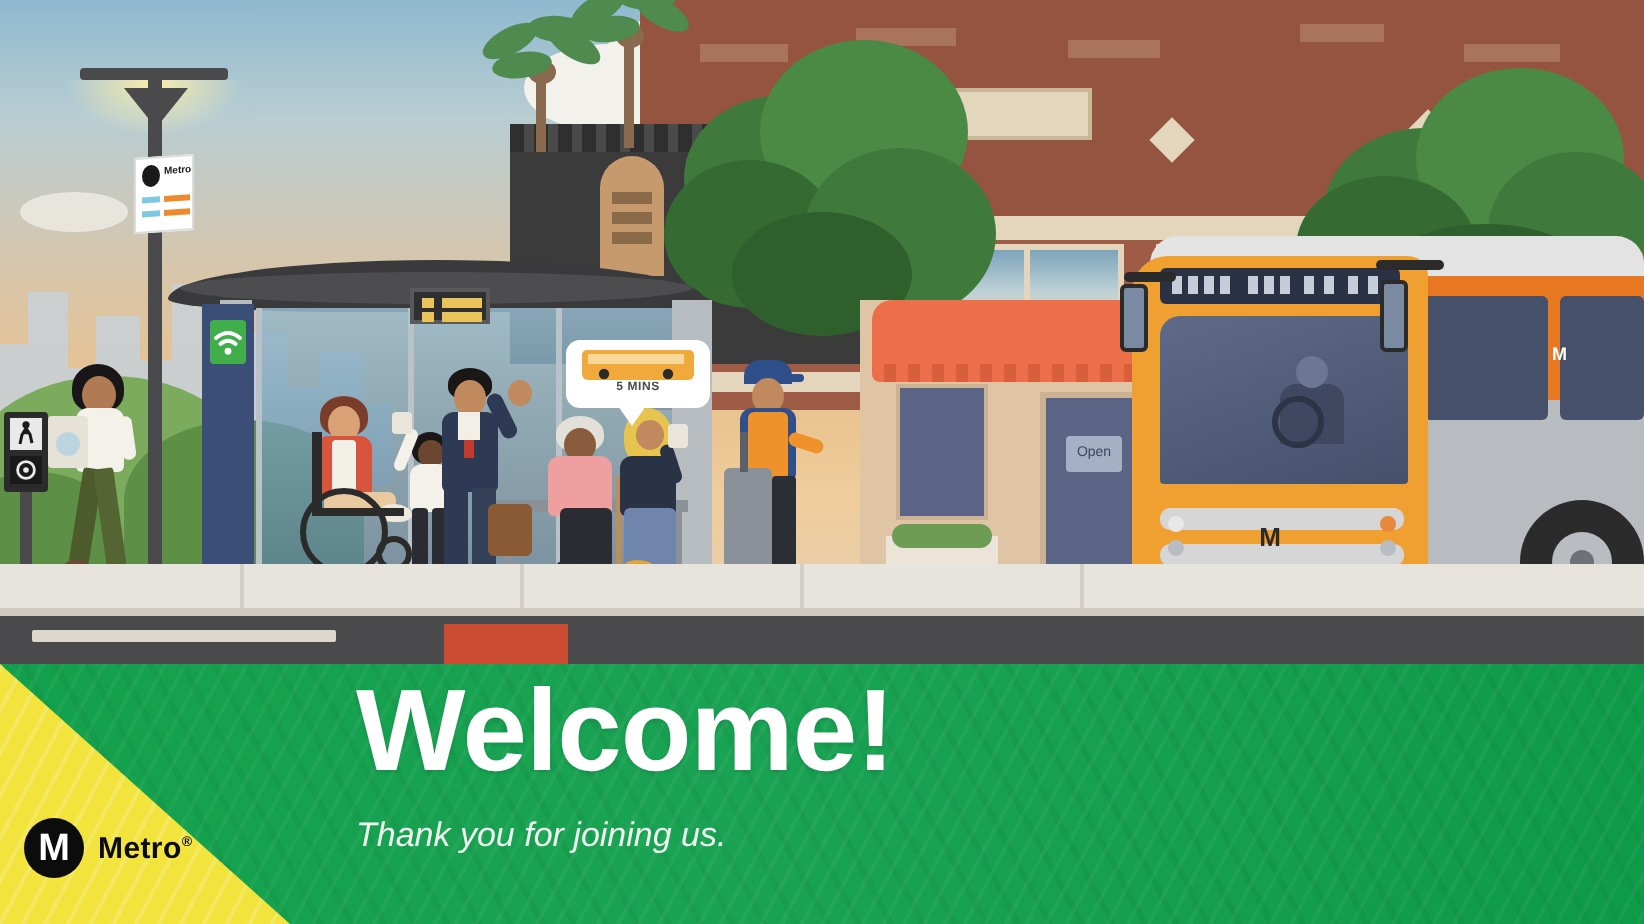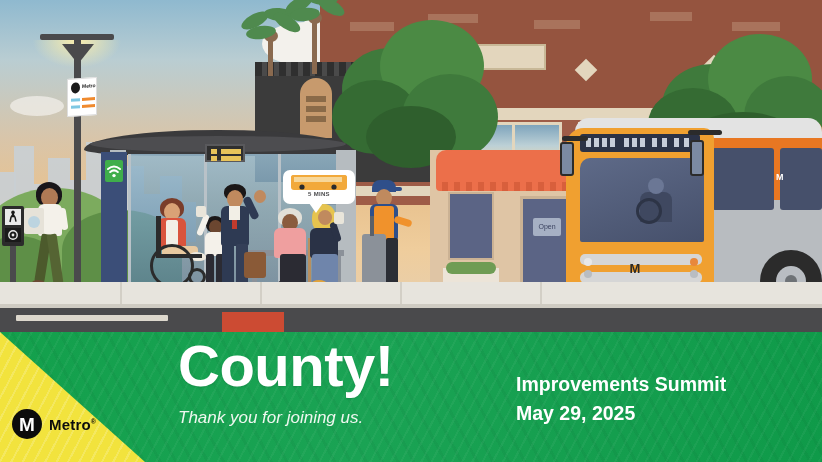--- a/index.html
+++ b/index.html
@@ -536,19 +536,17 @@
 
   <div class="metro-logo">
     <div class="metro-circle">
       <span>M</span>
     </div>
     <div class="metro-word">
       <span>Metro</span><span class="metro-tm">®</span>
     </div>
   </div>
 
-  <div class="welcome">County!</div>
+  <div class="welcome">Welcome!</div>
   <div class="thanks">Thank you for joining us.</div>
 
-  <div class="evt evt3">Improvements Summit</div>
-  <div class="evt evt4">May 29, 2025</div>
 
 </div>
 
 </body></html>

